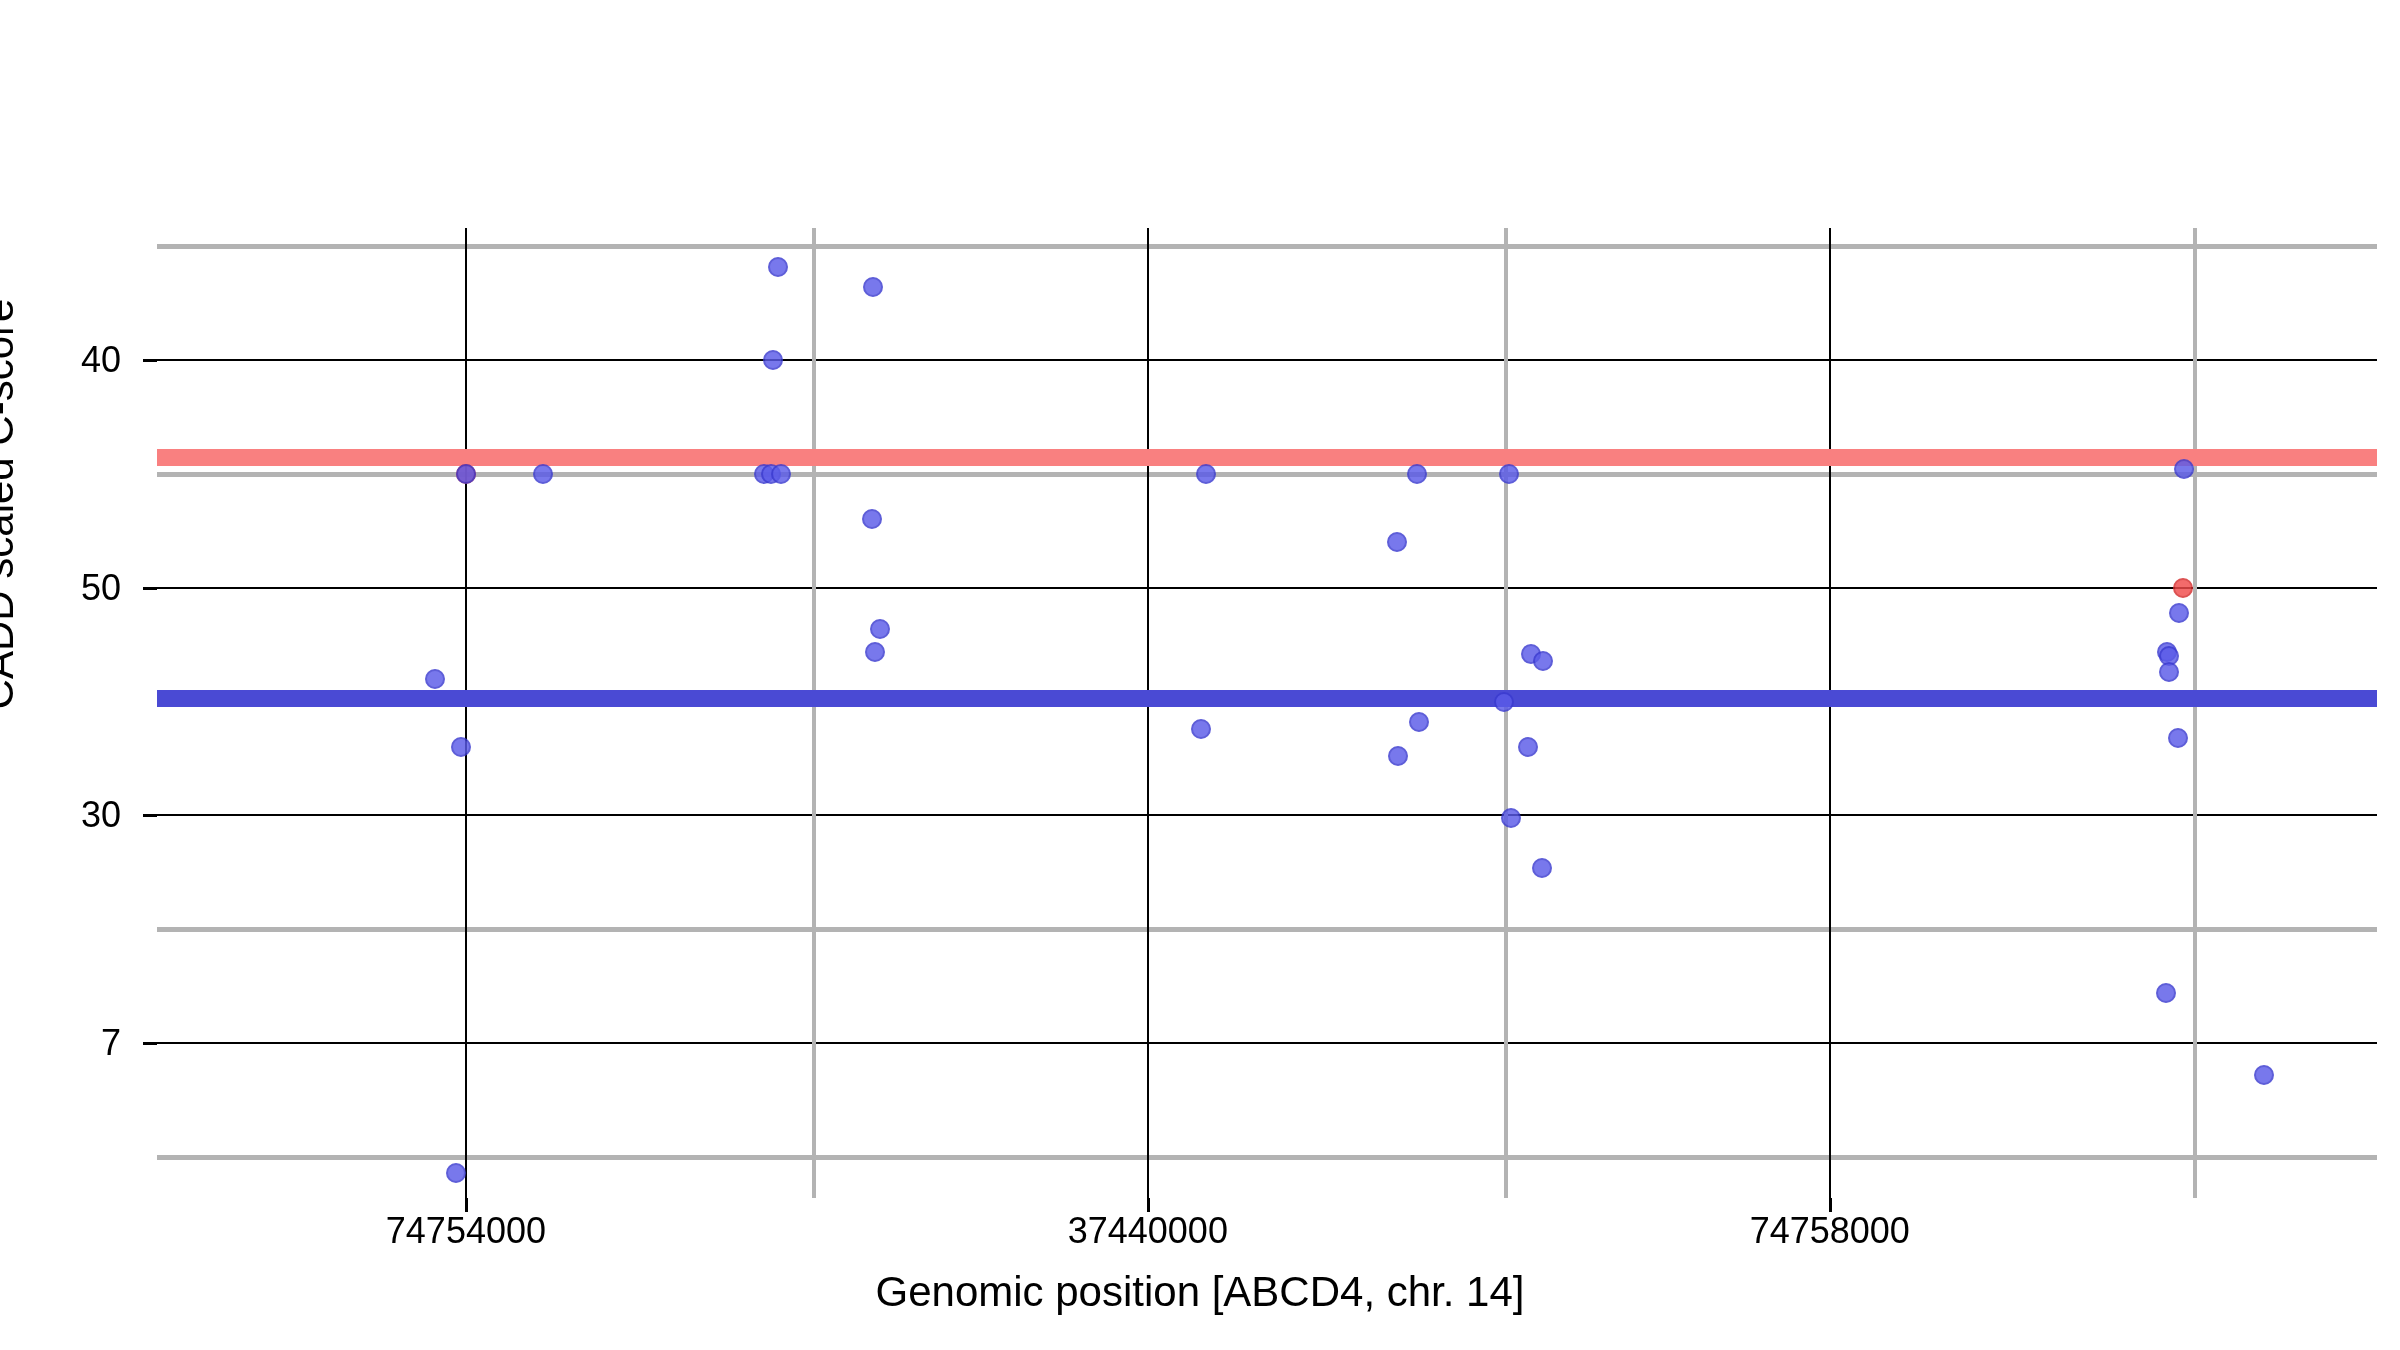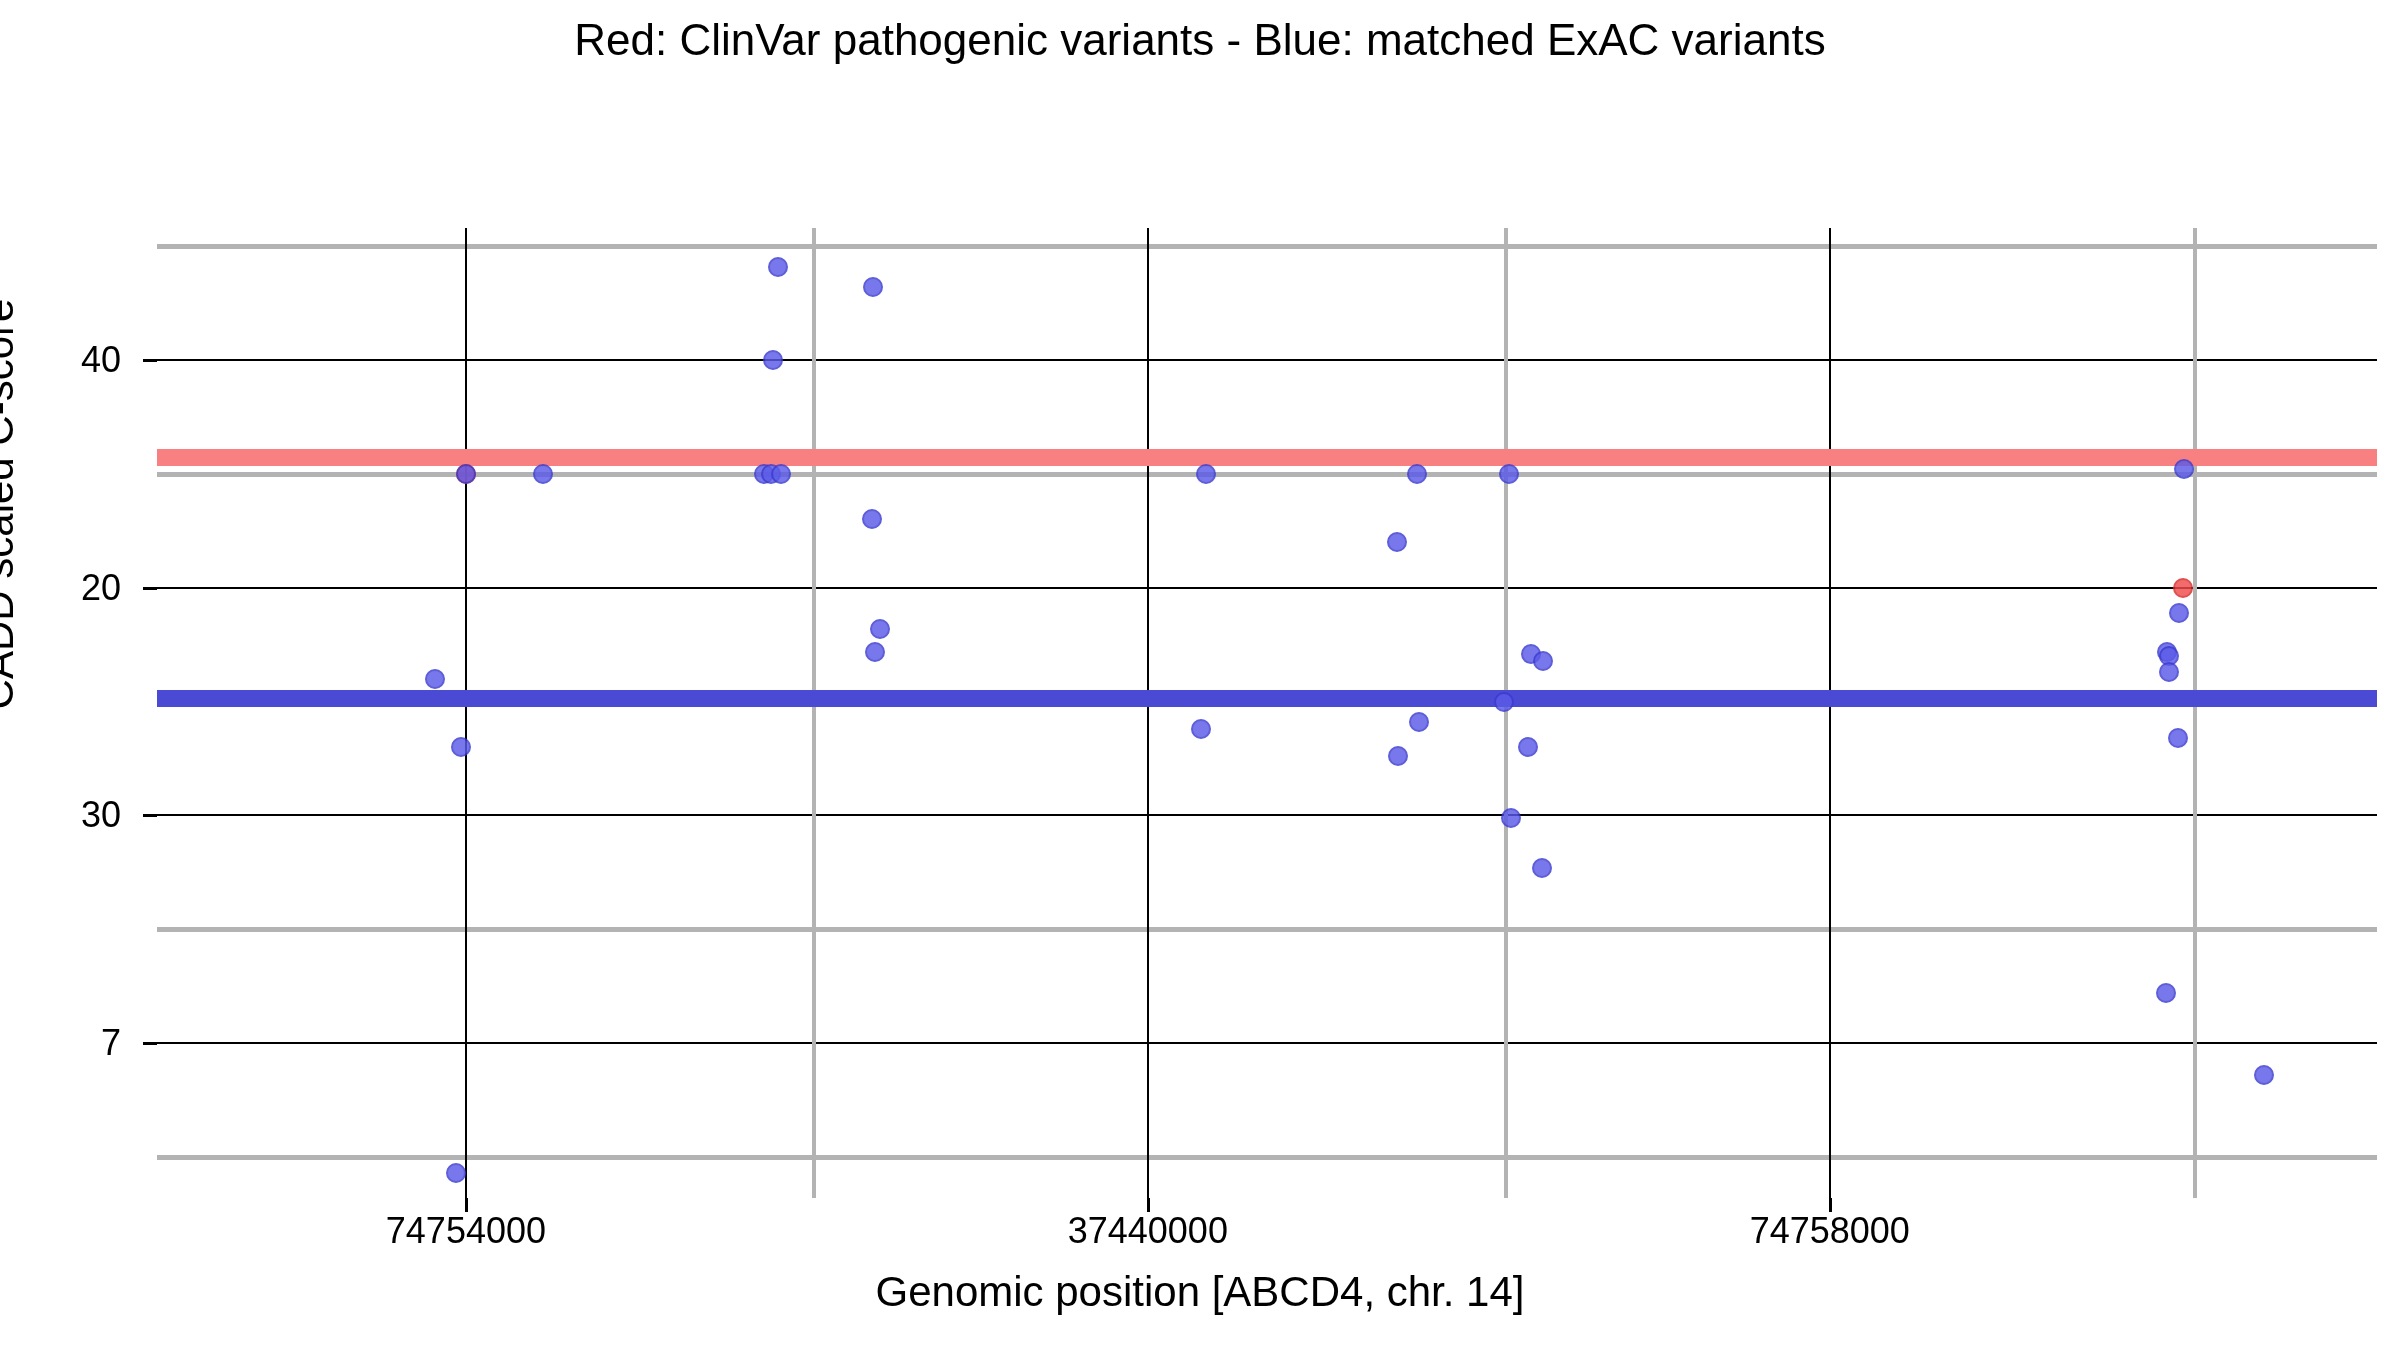--- a/index.html
+++ b/index.html
@@ -51,21 +51,20 @@
           transform-origin:center center;white-space:nowrap;}
   #xlabel{position:absolute;left:0;top:1268px;width:2400px;text-align:center;
           font-size:42px;white-space:nowrap;}
 </style>
 </head>
 <body>
 
 <div id="root">
 
   <div id="title">
-    <div>Red: ClinVar pathogenic variants - Blue: matched ExAC variants</div>
   </div>
 
   <div id="plot">
     <div id="gridlines">
         <div class="hline minor" style="top: 927.014px;"></div>
         <div class="hline minor" style="top: 699.315px;"></div>
         <div class="hline minor" style="top: 471.615px;"></div>
         <div class="hline minor" style="top: 243.915px;"></div>
         <div class="hline minor" style="top: 16.216px;"></div>
         <div class="hline major" style="top: 814.164px;"></div>
@@ -124,21 +123,21 @@
         <div class="pt blue" style="left: 2012.01px; top: 444.014px;"></div>
         <div class="pt blue" style="left: 2020.54px; top: 510.047px;"></div>
         <div class="pt blue" style="left: 2008.6px; top: 765.07px;"></div>
         <div class="pt blue" style="left: 2107.48px; top: 847.042px;"></div>
       </div>
     <div id="yticks">
         <div class="ytick" style="top: 815.164px;">7</div>
         <div class="ytickmark" style="top: 815.164px;"></div>
         <div class="ytick" style="top: 587.465px;">30</div>
         <div class="ytickmark" style="top: 587.465px;"></div>
-        <div class="ytick" style="top: 359.765px;">20</div>
+        <div class="ytick" style="top: 359.765px;">50</div>
         <div class="ytickmark" style="top: 359.765px;"></div>
         <div class="ytick" style="top: 132.066px;">40</div>
         <div class="ytickmark" style="top: 132.066px;"></div>
       </div>
     <div id="xticks">
         <div class="xtick" style="left: 308.911px;">74754000</div>
         <div class="xtickmark" style="left: 308.911px;"></div>
         <div class="xtick" style="left: 990.834px;">37440000</div>
         <div class="xtickmark" style="left: 990.834px;"></div>
         <div class="xtick" style="left: 1672.76px;">74758000</div>

